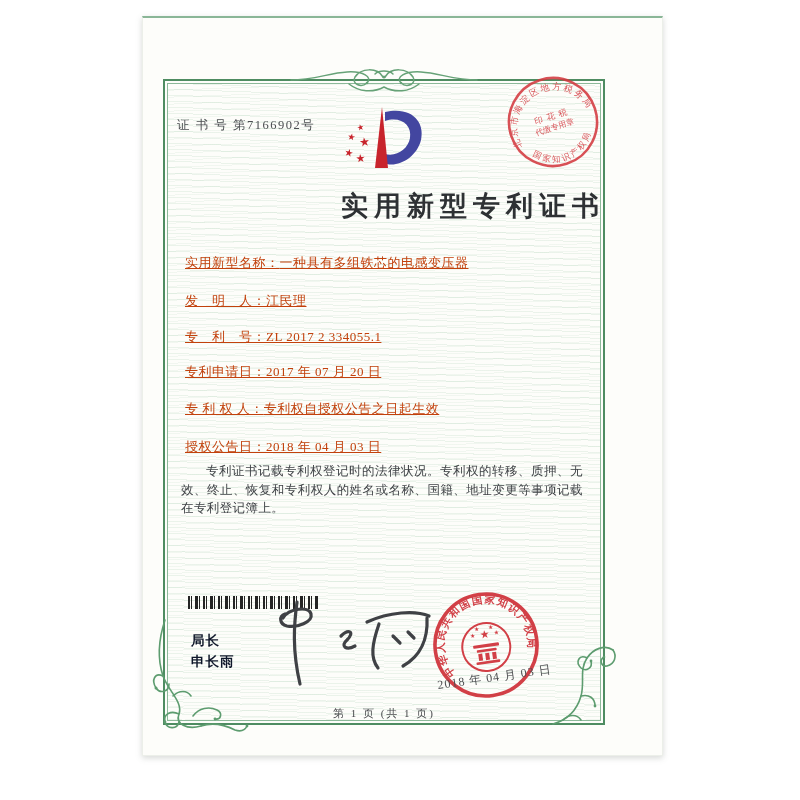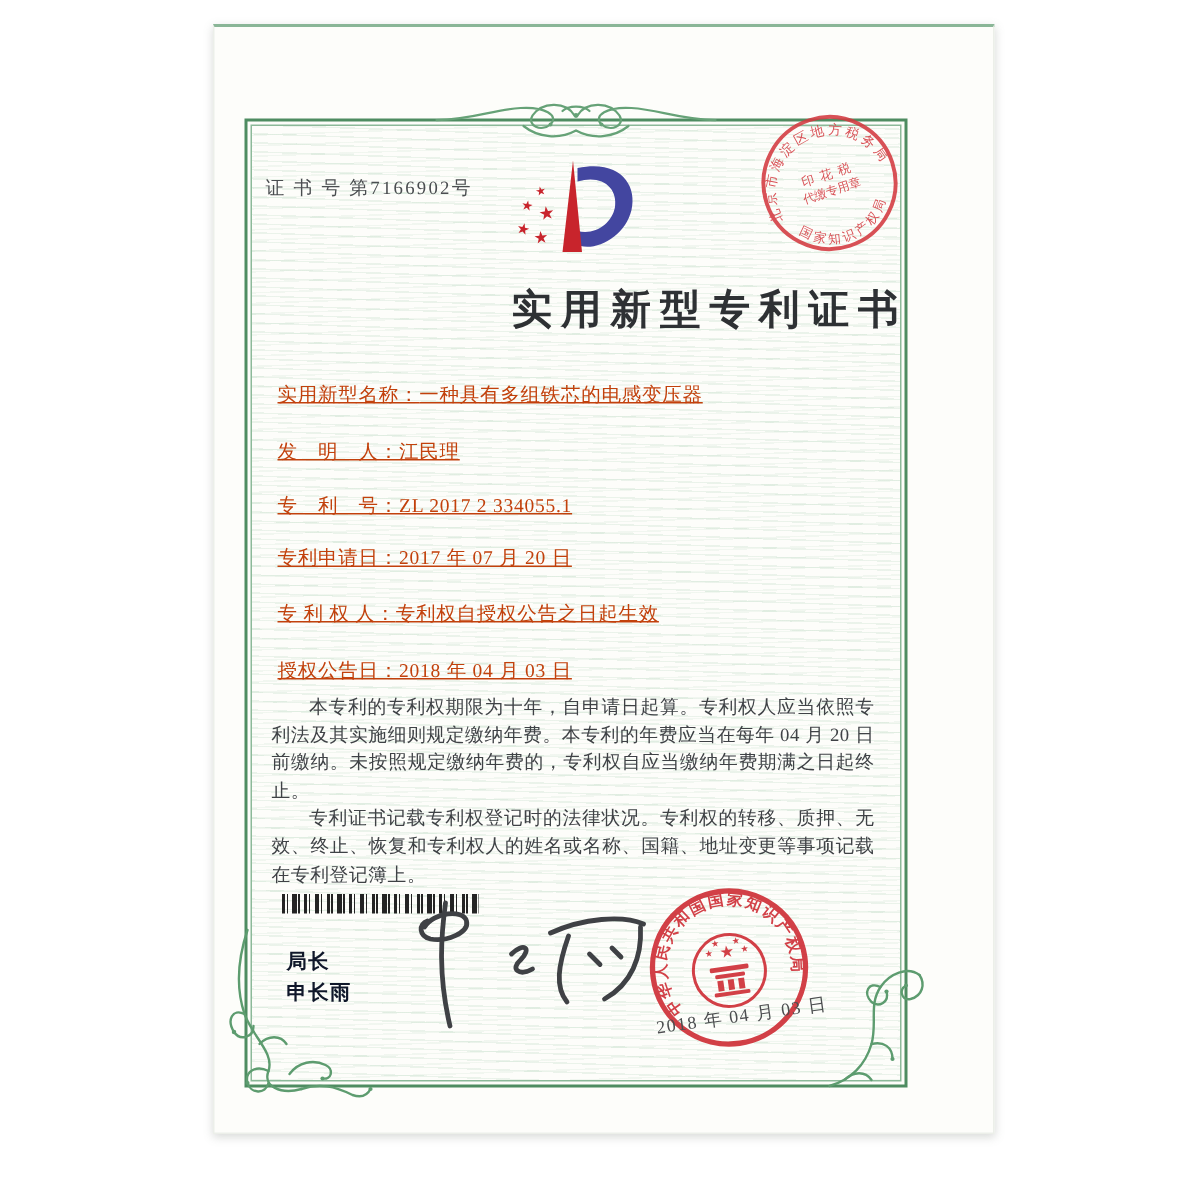--- a/index.html
+++ b/index.html
@@ -133,21 +133,20 @@
     <div class="fields">
       <div class="field-row r0"><span>实用新型名称：</span><span>一种具有多组铁芯的电感变压器</span></div>
       <div class="field-row r1"><span>发　明　人：</span><span>江民理</span></div>
       <div class="field-row r2"><span>专　利　号：</span><span>ZL 2017 2 334055.1</span></div>
       <div class="field-row r3"><span>专利申请日：</span><span>2017 年 07 月 20 日</span></div>
       <div class="field-row r4"><span>专 利 权 人：</span><span>专利权自授权公告之日起生效</span></div>
       <div class="field-row r5"><span>授权公告日：</span><span>2018 年 04 月 03 日</span></div>
     </div>
 
     <div class="paras">
-      <p>本专利的专利权期限为十年，自申请日起算。专利权人应当依照专利法及其实施细则规定缴纳年费。本专利的年费应当在每年 04 月 20 日前缴纳。未按照规定缴纳年费的，专利权自应当缴纳年费期满之日起终止。</p>
       <p>专利证书记载专利权登记时的法律状况。专利权的转移、质押、无效、终止、恢复和专利权人的姓名或名称、国籍、地址变更等事项记载在专利登记簿上。</p>
     </div>
 
     <div class="barcode"></div>
 
     <div class="officer">
       <div>局长</div>
       <div>申长雨</div>
     </div>
 
@@ -157,20 +156,21 @@
         <path d="M36,6 C33,28 31,54 39,88"></path>
         <path d="M80,40 C88,32 94,36 86,44 C79,50 85,55 94,50"></path>
         <path d="M106,26 C128,16 154,14 168,20"></path>
         <path d="M118,28 C111,48 109,62 117,72"></path>
         <path d="M166,22 C167,42 160,60 142,70"></path>
         <path d="M132,40 l7,7"></path>
         <path d="M147,36 l6,6"></path>
       </g>
     </svg>
 
+    <div class="footer">第 1 页 (共 1 页)</div>
 
     <svg class="tax-seal" viewBox="0 0 100 100">
       <g transform="rotate(-18 50 50)" class="seal-text">
         <circle cx="50" cy="50" r="44" fill="none" stroke="#d43a40" stroke-width="2.6"></circle>
         <defs>
           <path id="taxTop" d="M14,68 A38,38 0 1 1 86,68"></path>
           <path id="taxBottom" d="M19,74 A38,38 0 0 0 81,74"></path>
         </defs>
         <text fill="#d43a40" font-size="9" letter-spacing="2">
           <textPath href="#taxTop" startOffset="4">北京市海淀区地方税务局</textPath>

